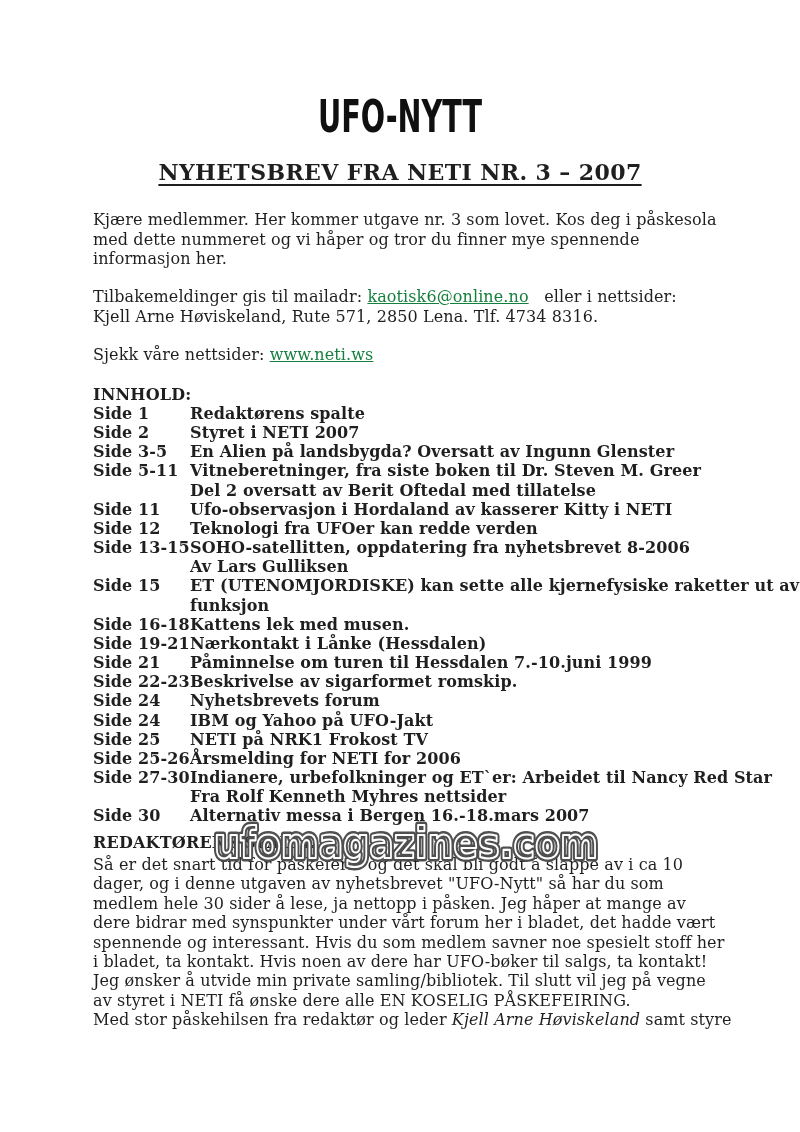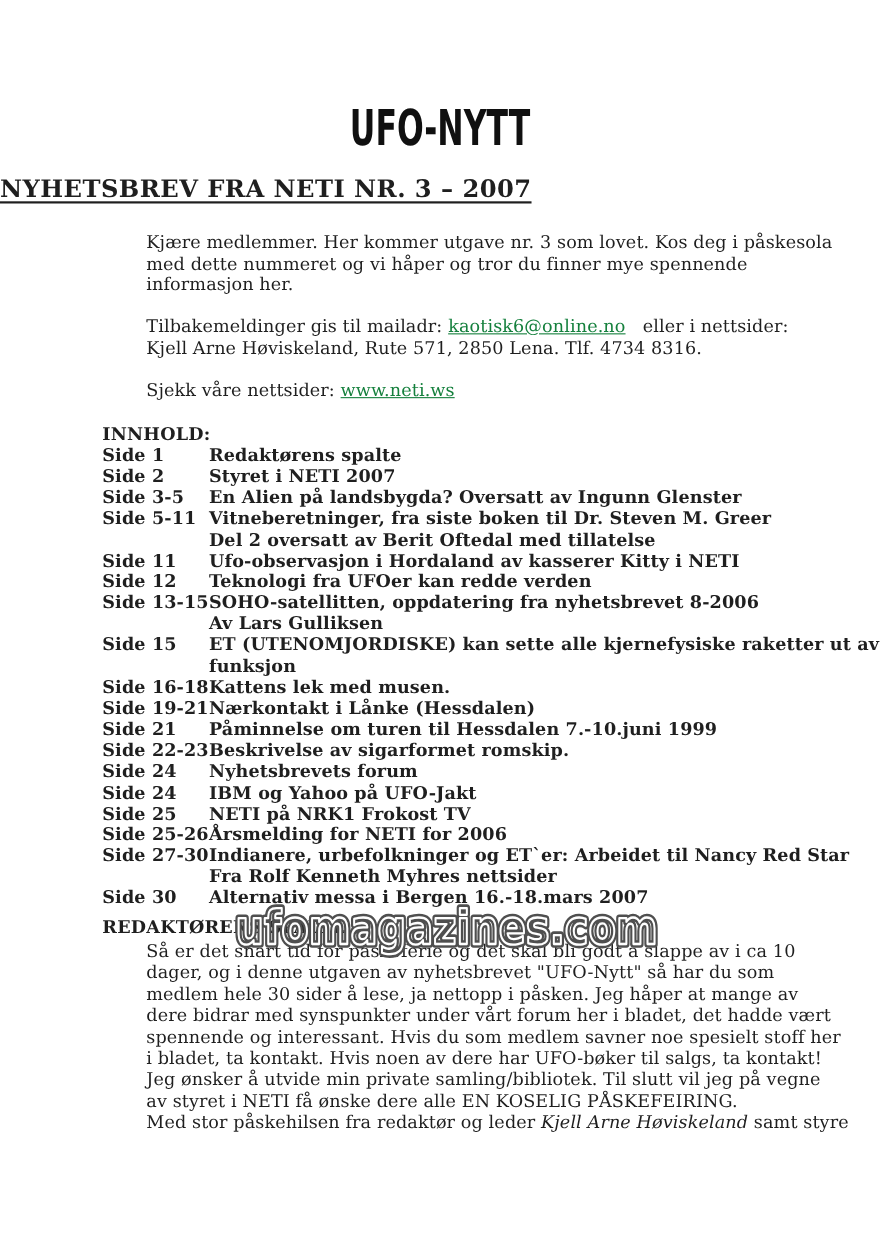--- a/index.html
+++ b/index.html
@@ -6,24 +6,24 @@
   .page{
     position:relative;
     width:800px;height:1132px;
     background:#ffffff;
     font-family:"DejaVu Serif","Liberation Serif",serif;
     color:#1f1f1f;
     overflow:hidden;
   }
   .abs{position:absolute;left:93px;right:60px;}
   .title-wrap{position:absolute;left:0;right:0;top:96px;display:flex;justify-content:center;}
-  .subtitle{position:absolute;left:0;right:0;top:158px;
+  .subtitle{position:absolute;left:0;right:0;top:158px;text-align:center;
     font-weight:bold;font-size:22px;line-height:28px;letter-spacing:.4px;
     text-decoration:underline;text-decoration-thickness:2px;text-underline-offset:4px;}
-  .block .tl{white-space:pre;font-size:16px;line-height:19.5px;letter-spacing:.1px;margin-left:40px;}
+  .block .tl{white-space:pre;font-size:16px;line-height:19.5px;letter-spacing:.1px;}
   .intro{top:210px;}
   .contact{top:287px;}
   .websites{top:345px;}
   .toc-heading{top:385px;font-weight:bold;font-size:16px;letter-spacing:.2px;}
   .toc{top:404px;}
   .toc-row{display:flex;font-size:16px;line-height:19.15px;letter-spacing:.1px;font-weight:bold;}
   .toc-page{width:97px;flex:none;white-space:pre;}
   .toc-text{white-space:pre;}
   .ed-heading{top:833px;font-weight:bold;font-size:16px;letter-spacing:.2px;}
   .ed-body{top:855px;}

